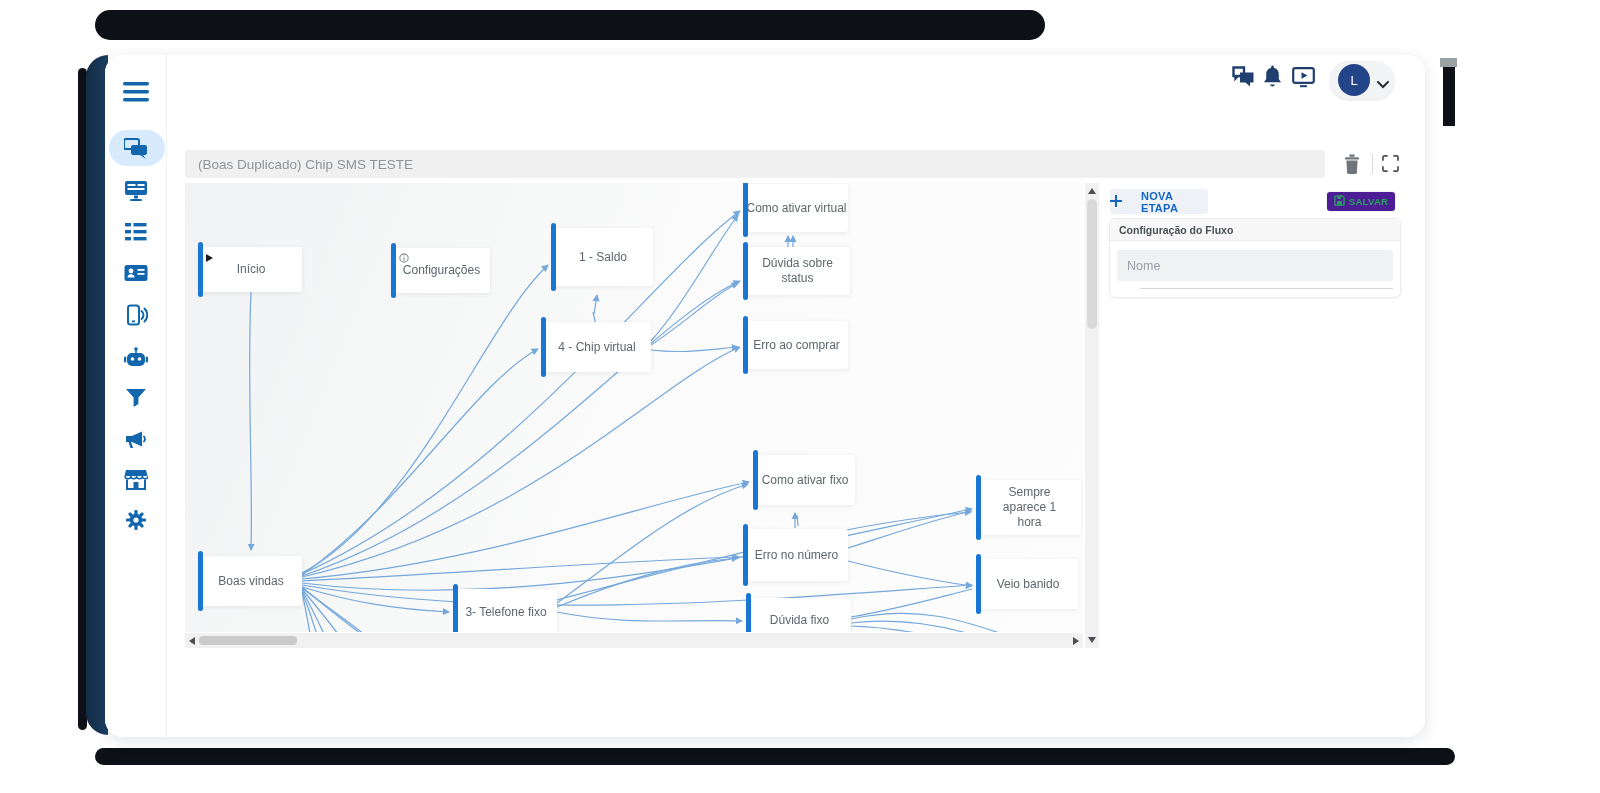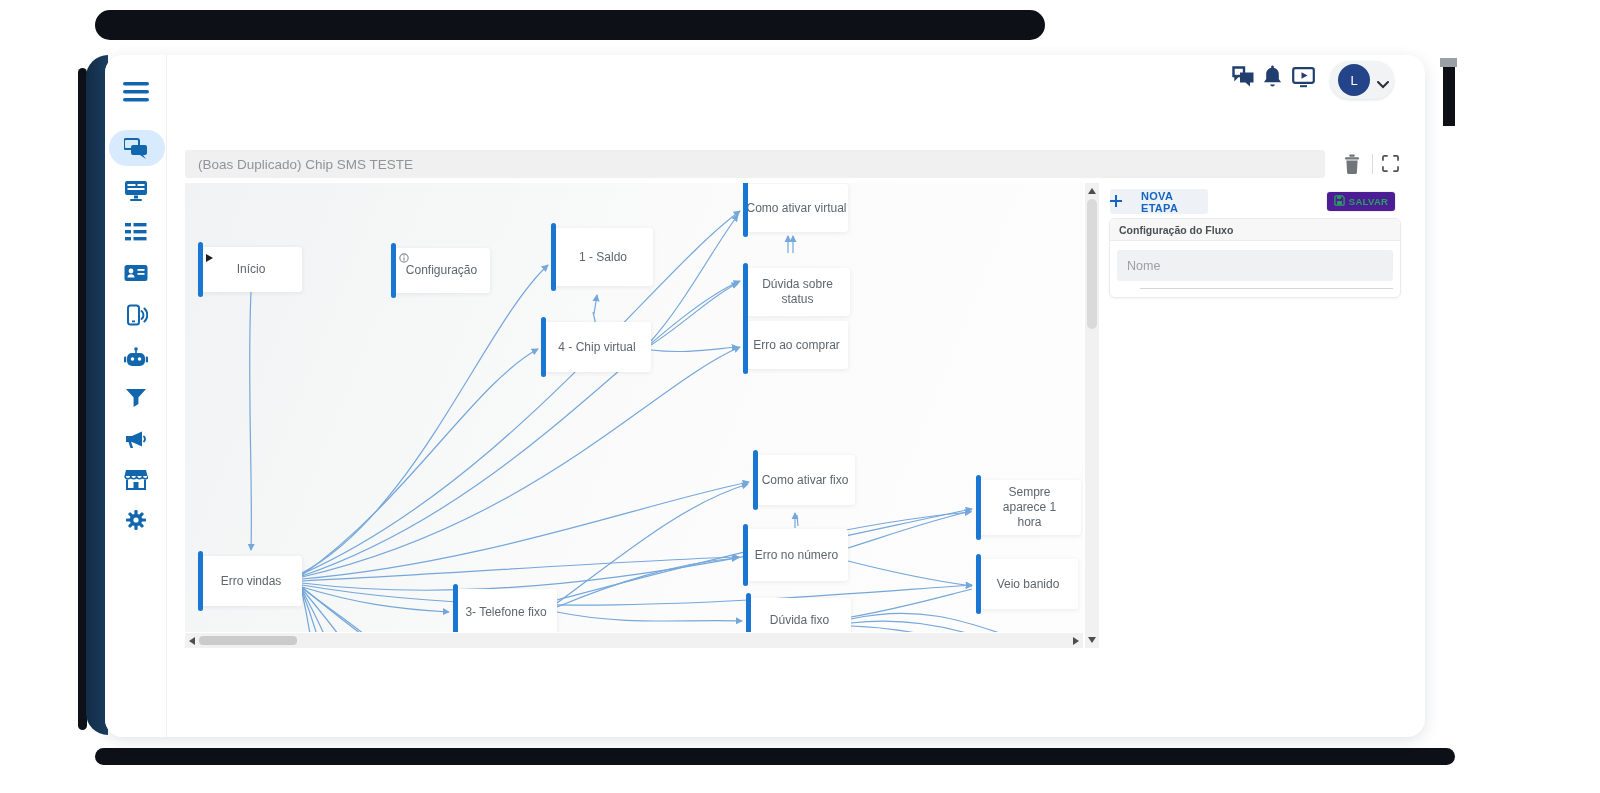--- a/index.html
+++ b/index.html
@@ -331,51 +331,51 @@
               <path d="M0,0 L7,4 L0,8 z" fill="#1b1f24"></path>
             </svg></span>
         <span>Início</span>
       </div>
       <div class="node" style="left:208px; top:65px; width:97px; height:45px;">
         <span class="node-flag"><svg width="10" height="10" viewBox="0 0 12 12">
               <circle cx="6" cy="6" r="5" fill="none" stroke="#8d9296" stroke-width="1.4"></circle>
               <rect x="5.3" y="2.8" width="1.4" height="1.4" fill="#8d9296"></rect>
               <rect x="5.3" y="5.2" width="1.4" height="4" fill="#8d9296"></rect>
             </svg></span>
-        <span>Configuração</span>
+        <span>Configurações</span>
       </div>
       <div class="node" style="left:368px; top:45px; width:100px; height:58px;">
         <span>1 - Saldo</span>
       </div>
       <div class="node" style="left:358px; top:139px; width:108px; height:50px;">
         <span>4 - Chip virtual</span>
       </div>
       <div class="node" style="left:560px; top:1px; width:103px; height:48px;">
         <span>Como ativar virtual</span>
       </div>
-      <div class="node" style="left:560px; top:85px; width:105px; height:48px;">
+      <div class="node" style="left:560px; top:64px; width:105px; height:48px;">
         <span>Dúvida sobre status</span>
       </div>
       <div class="node" style="left:560px; top:138px; width:103px; height:48px;">
         <span>Erro ao comprar</span>
       </div>
       <div class="node" style="left:570px; top:272px; width:100px; height:50px;">
         <span>Como ativar fixo</span>
       </div>
       <div class="node" style="left:560px; top:346px; width:103px; height:52px;">
         <span>Erro no número</span>
       </div>
       <div class="node" style="left:793px; top:297px; width:103px; height:55px; padding:0 14px;">
         <span>Sempre aparece 1 hora</span>
       </div>
       <div class="node" style="left:793px; top:376px; width:100px; height:50px;">
         <span>Veio banido</span>
       </div>
       <div class="node" style="left:15px; top:373px; width:102px; height:50px;">
-        <span>Erro vindas</span>
+        <span>Boas vindas</span>
       </div>
       <div class="node" style="left:270px; top:406px; width:102px; height:47px;">
         <span>3- Telefone fixo</span>
       </div>
       <div class="node" style="left:563px; top:415px; width:103px; height:45px;">
         <span>Dúvida fixo</span>
       </div>
     </div>
 
     <div class="vscroll">

